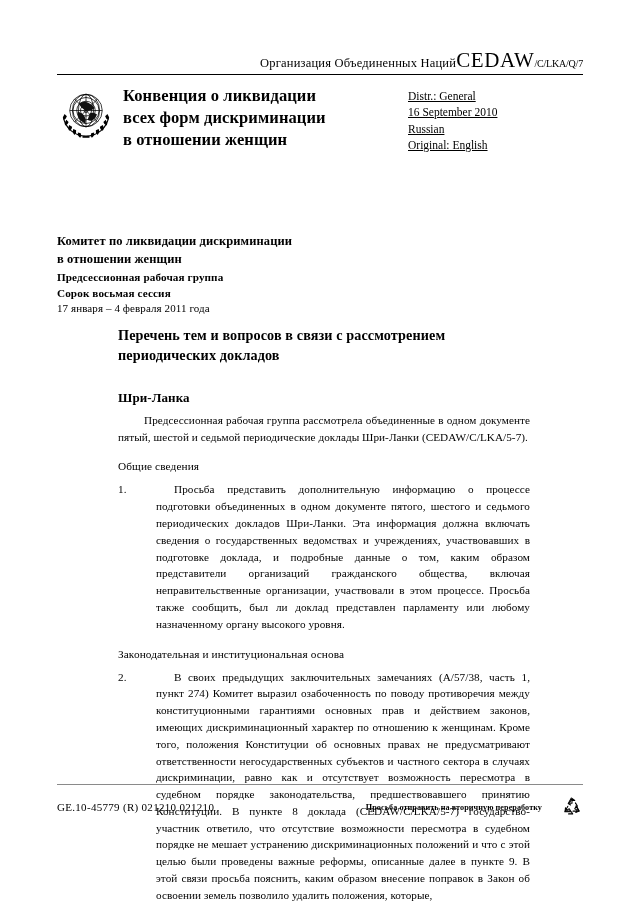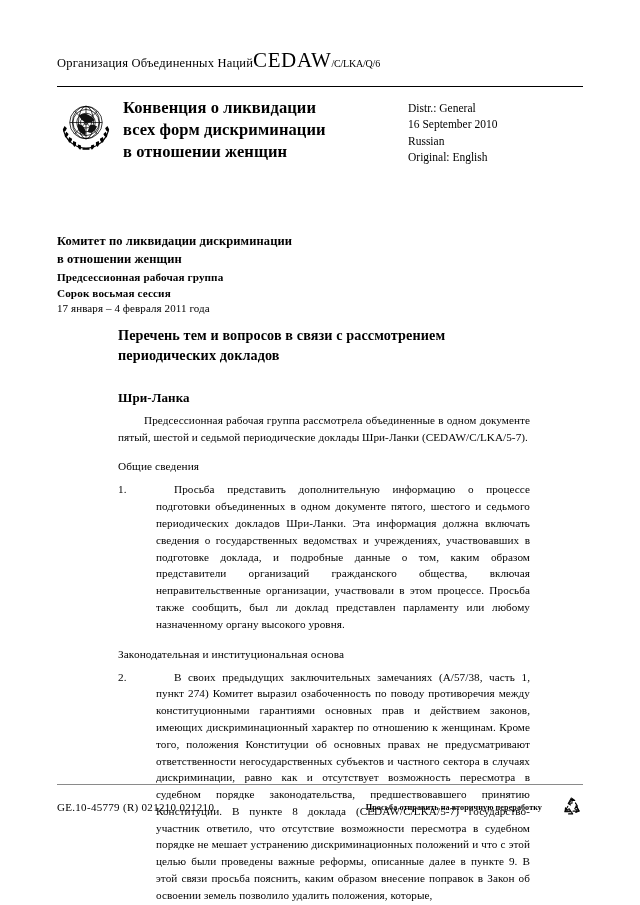--- a/index.html
+++ b/index.html
@@ -28,22 +28,22 @@
   
   .masthead {
     position: absolute;
     left: 57px;
     top: 50px;
     width: 526px;
   }
   .masthead-top {
     display: flex;
     align-items: flex-end;
-    justify-content: flex-start;
-    padding-bottom: 14px;
+    justify-content: flex-end;
+    padding-bottom: 2px;
   }
   .org-name {
     font-family: "Liberation Serif", "DejaVu Serif", serif;
     font-size: 12.5px;
     letter-spacing: 0.2px;
     line-height: 1.1;
     white-space: nowrap;
   }
   .doc-symbol {
     display: flex;
@@ -98,21 +98,21 @@
     padding-left: 4px;
   }
   .distr-block {
     flex: 0 0 175px;
     width: 175px;
     font-family: "Liberation Serif", "DejaVu Serif", serif;
     font-size: 11.5px;
     line-height: 1.42;
     padding-top: 4px;
   }
-  .distr-block div { white-space: nowrap; }
+  .distr-block div { white-space: nowrap; text-decoration: underline; }
 
   
   .committee {
     position: absolute;
     left: 57px;
     top: 233px;
     width: 420px;
   }
   .committee-name {
     font-weight: bold;
@@ -228,21 +228,21 @@
 </head>
 <body>
 
 <div class="page">
 
   <div class="masthead">
     <div class="masthead-top">
       <div class="org-name">Организация Объединенных Наций</div>
       <div class="doc-symbol">
         <span class="doc-symbol-main">CEDAW</span>
-          <span class="doc-symbol-suffix">/C/LKA/Q/6</span>
+          <span class="doc-symbol-suffix">/C/LKA/Q/7</span>
       </div>
     </div>
     <hr class="masthead-rule">
 
     <div class="masthead-body">
       <div class="emblem-wrap">
         <svg class="emblem" viewBox="0 0 100 100" aria-hidden="true">
           <g fill="none" stroke="#000" stroke-width="1.3">
             <circle cx="50" cy="44" r="28"></circle>
             <circle cx="50" cy="44" r="22.5"></circle>

